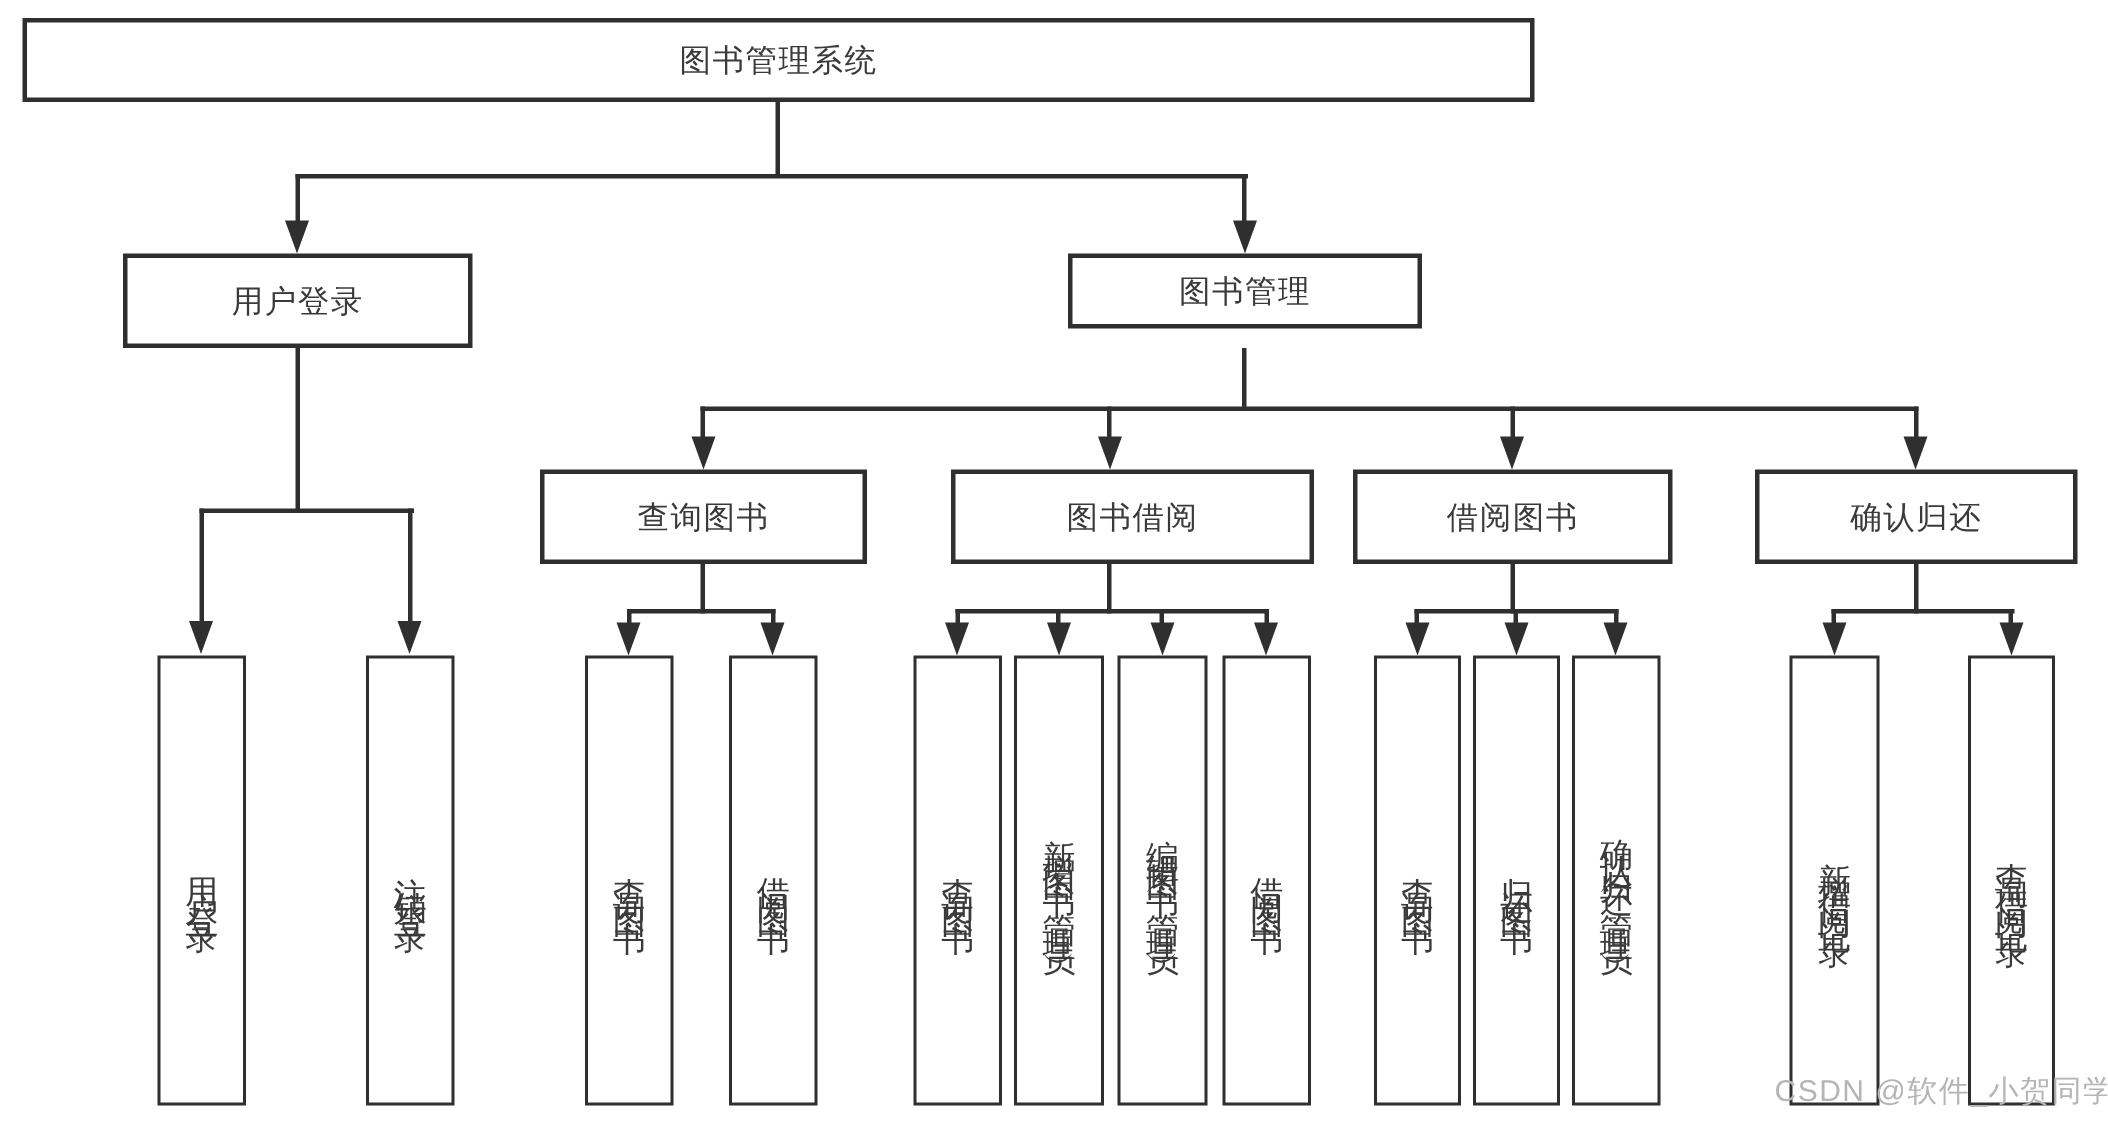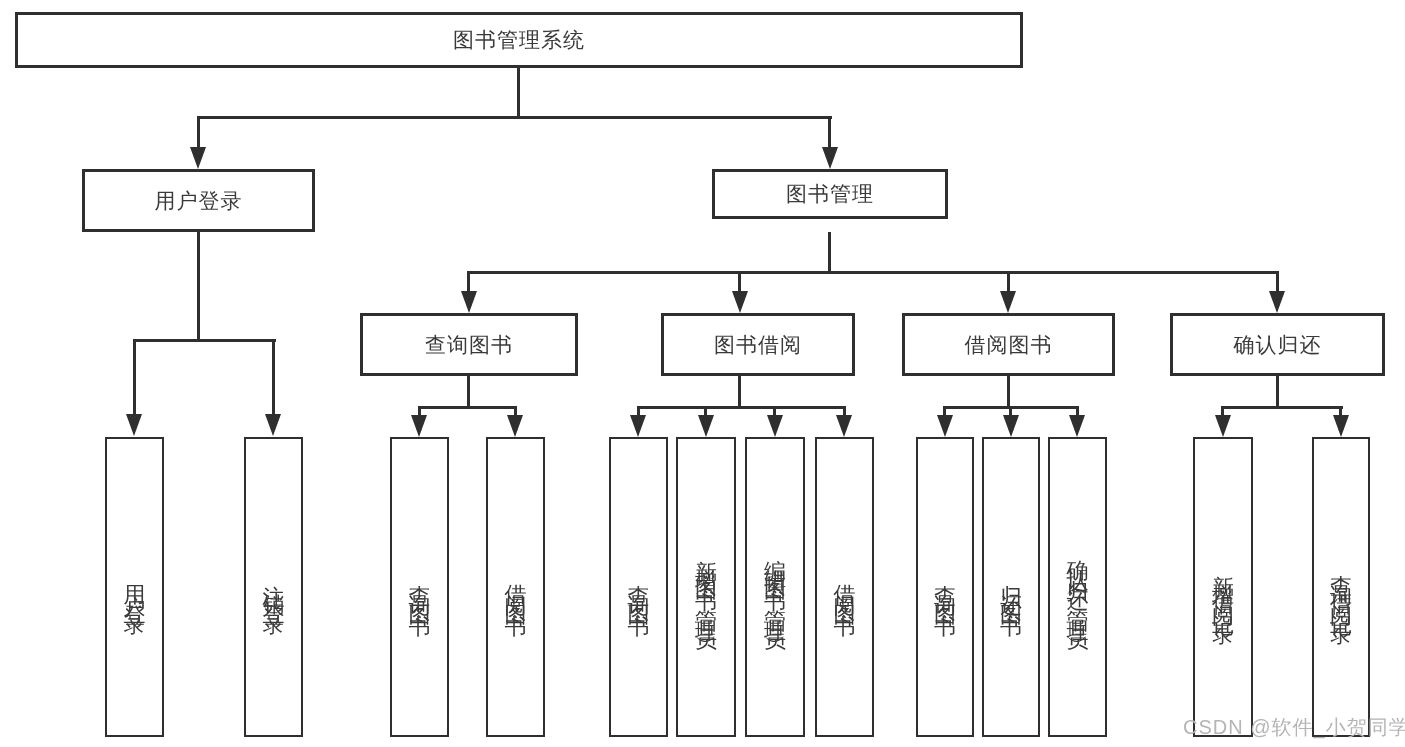--- a/index.html
+++ b/index.html
@@ -77,21 +77,21 @@
   <div class="ln v" style="left:738px;top:271px;height:22px"></div>
   <div class="arr" style="left:732px;top:291px"></div>
   <div class="ln v" style="left:1007px;top:271px;height:22px"></div>
   <div class="arr" style="left:1000px;top:291px"></div>
   <div class="ln v" style="left:1276px;top:271px;height:22px"></div>
   <div class="arr" style="left:1269px;top:291px"></div>
 
   <div class="hbox" style="left:360px;top:313px;width:218px;height:63px">
     <span>查询图书</span>
   </div>
-  <div class="hbox" style="left:661px;top:313px;width:194px;height:63px">
+  <div class="hbox" style="left:634px;top:313px;width:242px;height:63px">
     <span>图书借阅</span>
   </div>
   <div class="hbox" style="left:902px;top:313px;width:213px;height:63px">
     <span>借阅图书</span>
   </div>
   <div class="hbox" style="left:1170px;top:313px;width:215px;height:63px">
     <span>确认归还</span>
   </div>
 
   <div class="ln v" style="left:467px;top:376px;height:33px"></div>

